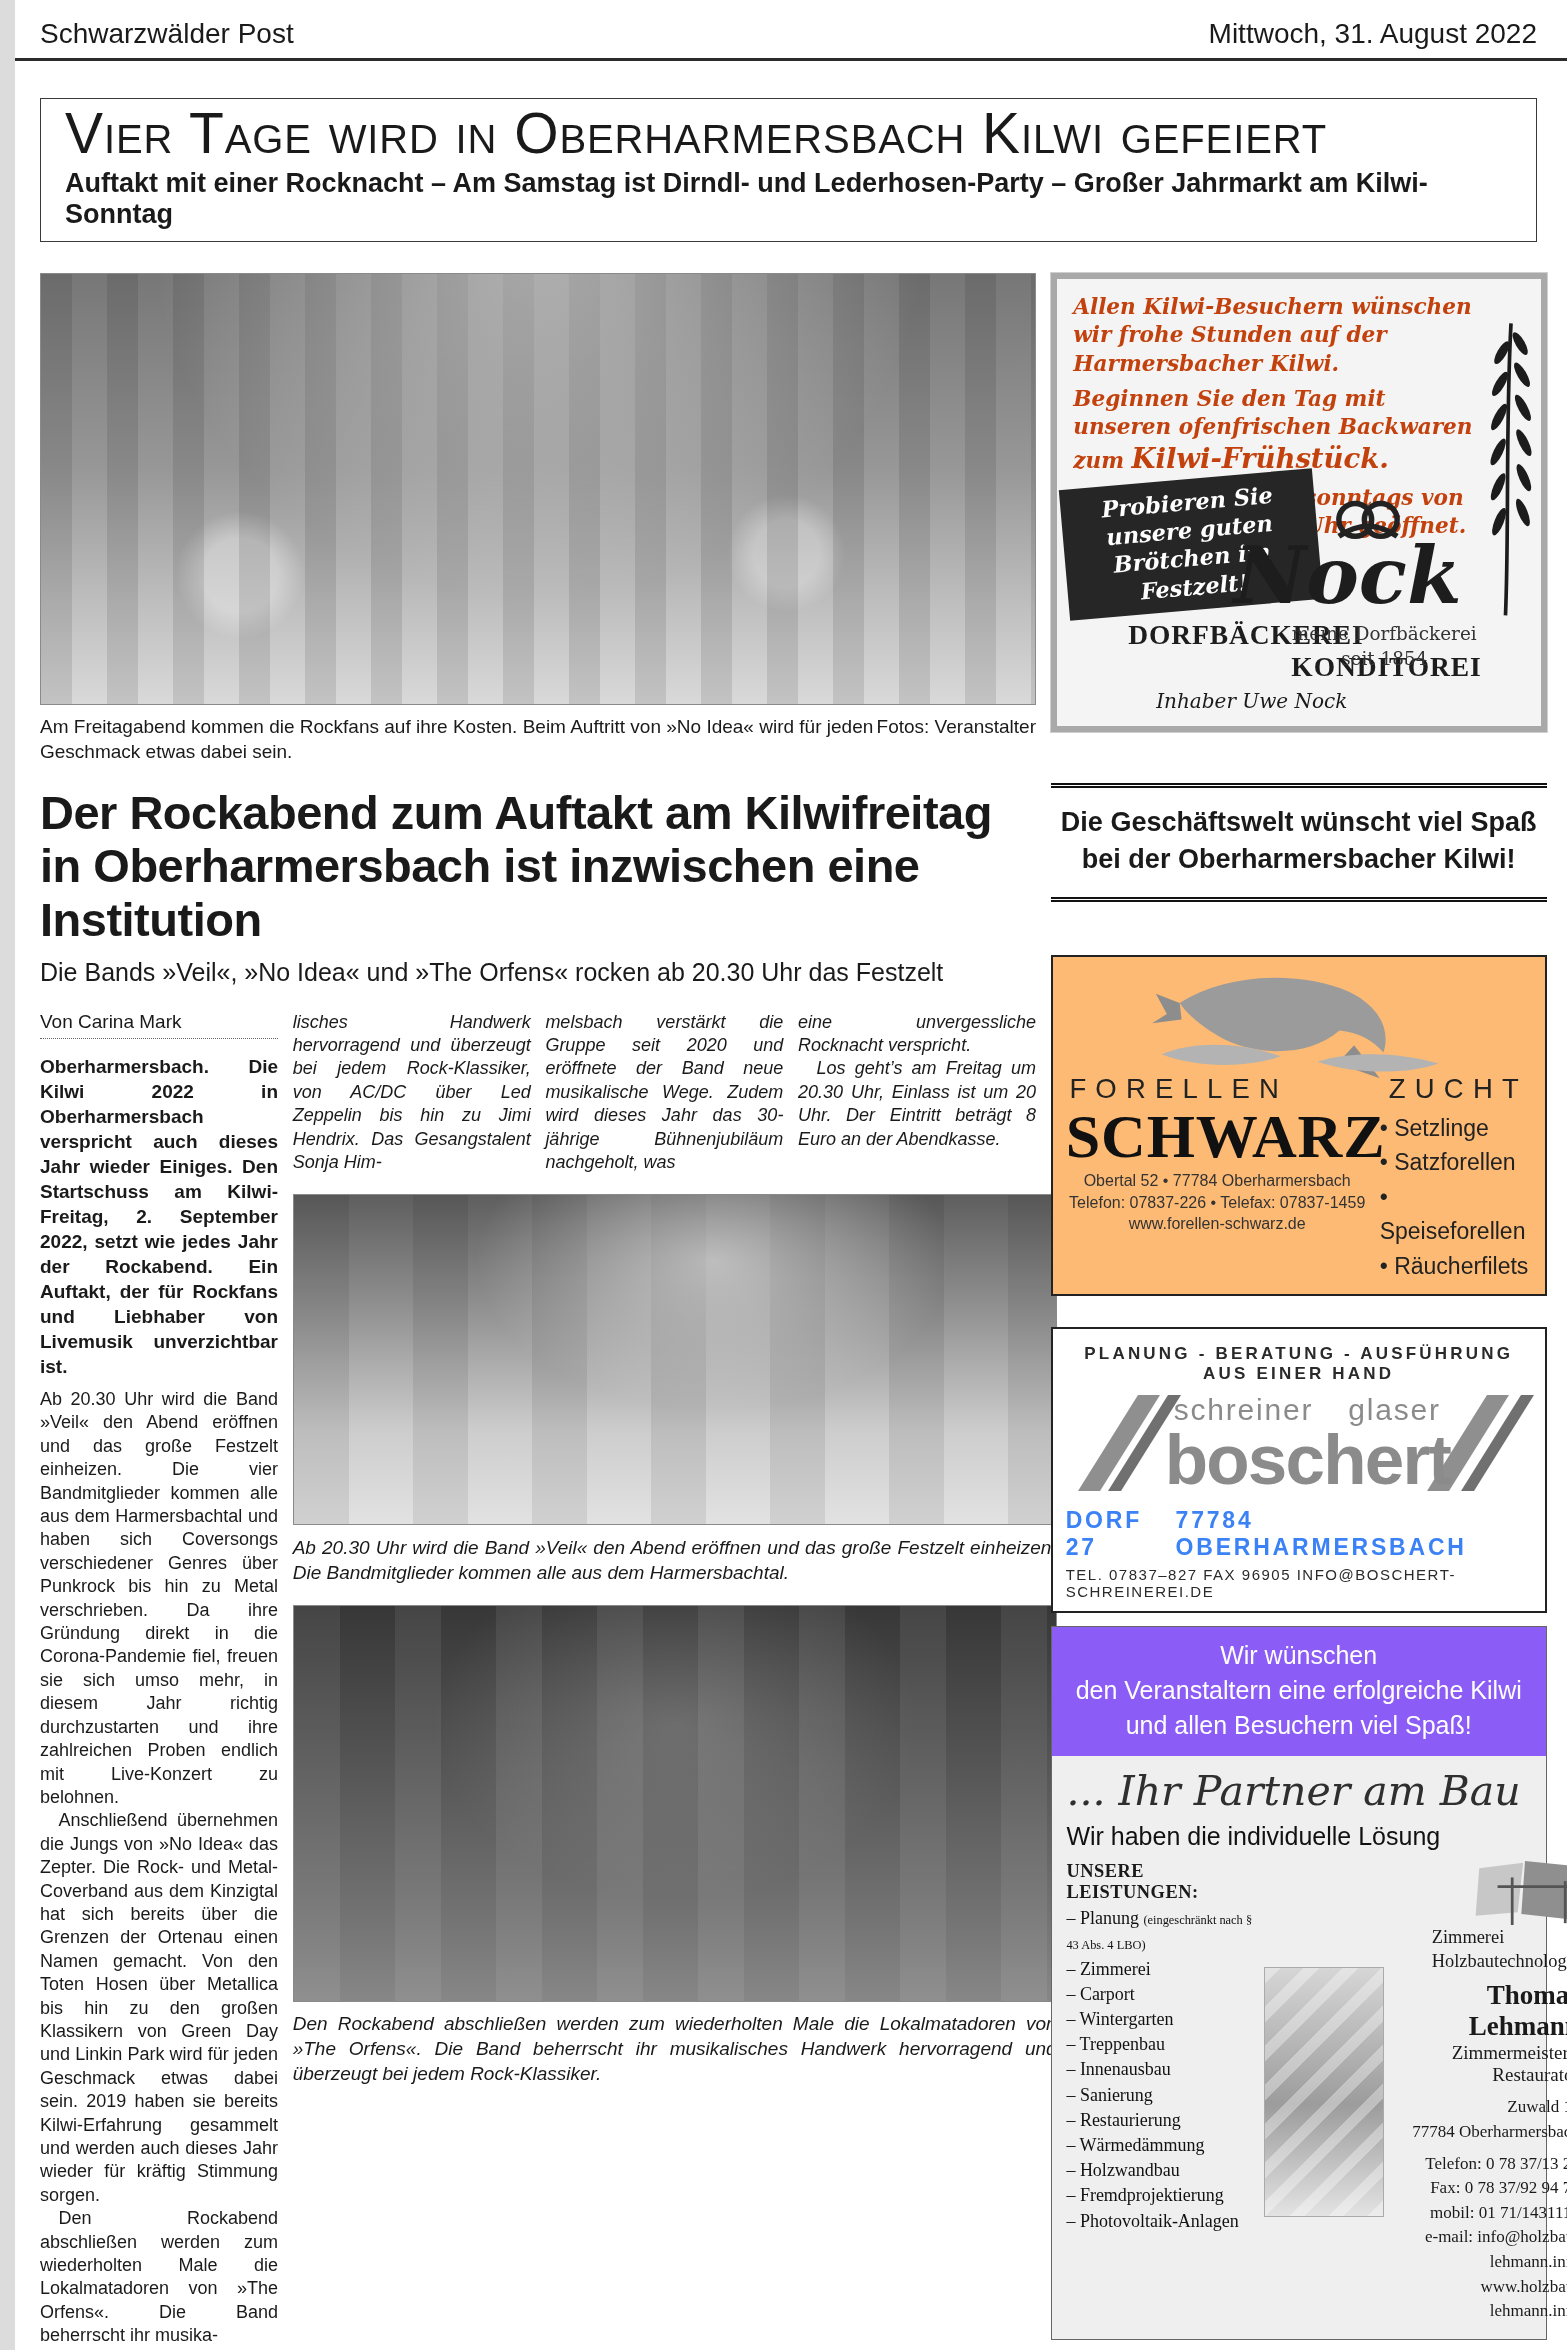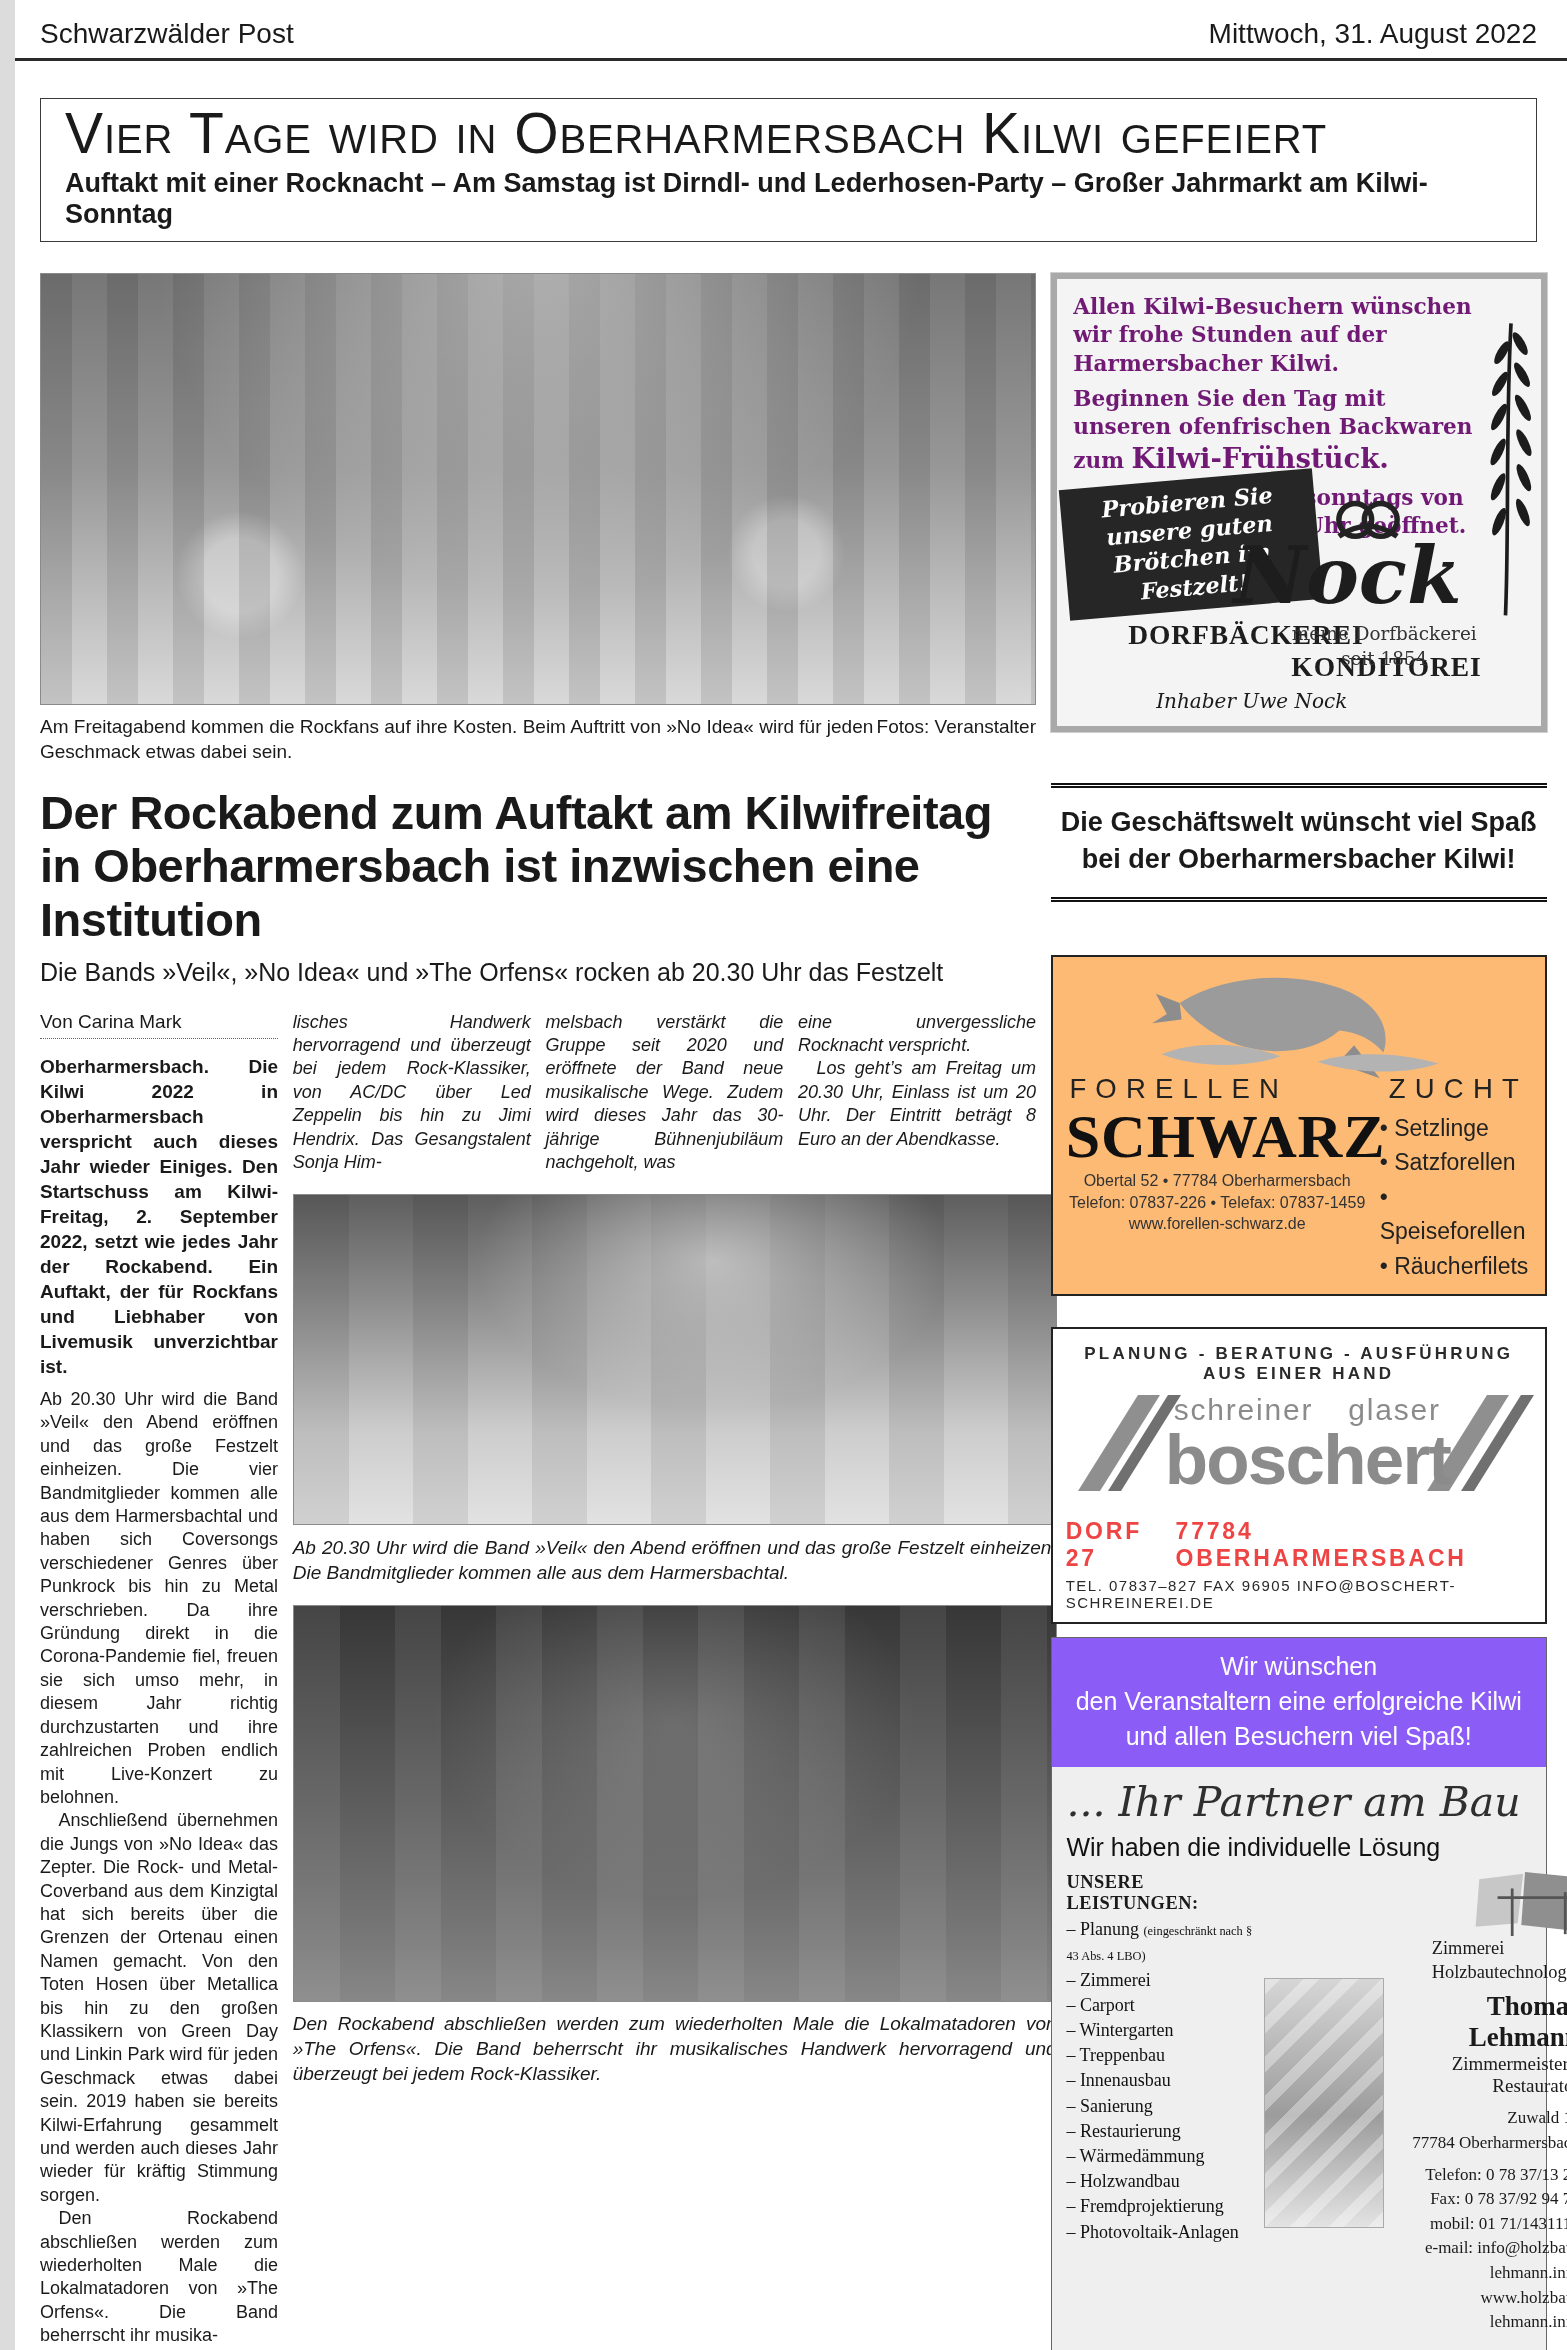--- a/index.html
+++ b/index.html
@@ -52,21 +52,21 @@
   
   .bottom-ads{display:flex;gap:13.8px;margin-top:24px;}
   .ad-schneider{width:491px;box-sizing:border-box;border:1.8px solid #2e2e2e;padding:13px 16.5px;flex:0 0 auto;}
   
   .ad-lunzenhof{width:491px;box-sizing:border-box;border:1.8px solid #4a4a4a;flex:0 0 auto;
                 display:flex;flex-direction:column;background:#fdfdfd;}
   .lu-top{display:flex;padding:9.2px 11px 0;}
   
   .ad-nock{border:6.4px solid #a9a9a9;outline:1.8px solid #cfcfcf;background:#f4f4f4;position:relative;
            padding:14.7px 59px 13px 16.5px;font-family:"DejaVu Serif",serif;}
-  .nock-line{font-weight:bold;font-size:21.6px;line-height:1.3;color:#701a75;margin-bottom:7.3px;}
+  .nock-line{font-style:italic;font-weight:bold;font-size:21.6px;line-height:1.3;color:#c2410c;margin-bottom:7.3px;}
   .nock-line .big{font-size:27.5px;}
   .nock-badge{position:absolute;left:7.3px;top:200px;width:239px;background:#262626;color:#fff;
               transform:rotate(-5deg);padding:9.2px 7.3px;text-align:center;font-style:italic;
               font-weight:bold;font-size:22.5px;line-height:1.25;}
   .nock-brand{margin:79px 0 0 0;text-align:left;padding-left:55px;}
   .nock-brand div{font-size:27.5px;font-weight:bold;letter-spacing:0.9px;color:#1d1d1d;
                   font-family:"Liberation Serif",serif;}
   .nock-brand div:nth-child(2){padding-left:24px;text-align:right;}
   .nock-script{position:absolute;right:79px;top:257px;font-size:79px;font-weight:bold;
                font-style:italic;color:#1d1d1d;line-height:1;}
@@ -96,21 +96,21 @@
   .bo-tag{font-size:17px;font-weight:bold;letter-spacing:3.2px;color:#2a2a2a;text-align:center;}
   .bo-logo{position:relative;height:118px;margin-top:3.7px;}
   .bo-slash{position:absolute;background:#8f8f8f;width:22px;height:96px;transform:skewX(-32deg);}
   .bo-s1{left:42px;top:7.3px;}.bo-s2{left:72px;top:7.3px;width:13px;background:#707070;}
   .bo-s3{right:53px;top:7.3px;}.bo-s4{right:27.5px;top:7.3px;width:13px;background:#707070;}
   .bo-top{position:absolute;left:108px;top:5.5px;font-size:30px;color:#8b8b8b;letter-spacing:1.8px;}
   .bo-top span{margin-right:35px;}
   .bo-name{position:absolute;left:99px;top:31px;font-size:71px;font-weight:bold;color:#8b8b8b;
            letter-spacing:-1.8px;}
   .bo-addr{display:flex;justify-content:flex-end;font-size:23px;font-weight:bold;
-           letter-spacing:2.8px;color:#ef4444;margin-top:12px;}
+           letter-spacing:2.8px;color:#3b82f6;margin-top:1px;}
   .bo-contact{font-size:15px;letter-spacing:1.5px;color:#2a2a2a;margin-top:5.5px;}
   
   .ad-lehmann{margin-top:13px;border:1.8px solid #666;background:#efefef;}
   .lh-banner{background:#8b5cf6;color:#fff;text-align:center;font-size:25px;line-height:1.4;
              padding:11px 0 13px;}
   .lh-body{padding:11px 14.7px 14.7px;}
   .lh-script{font-family:"DejaVu Serif",serif;font-style:italic;font-size:41px;color:#2f2f2f;}
   .lh-slogan{font-size:25px;margin-top:7.3px;color:#111;}
   .lh-main{display:flex;gap:9.2px;margin-top:9.2px;}
   .lh-list-wrap{width:188px;flex:0 0 auto;font-family:"Liberation Serif",serif;}

